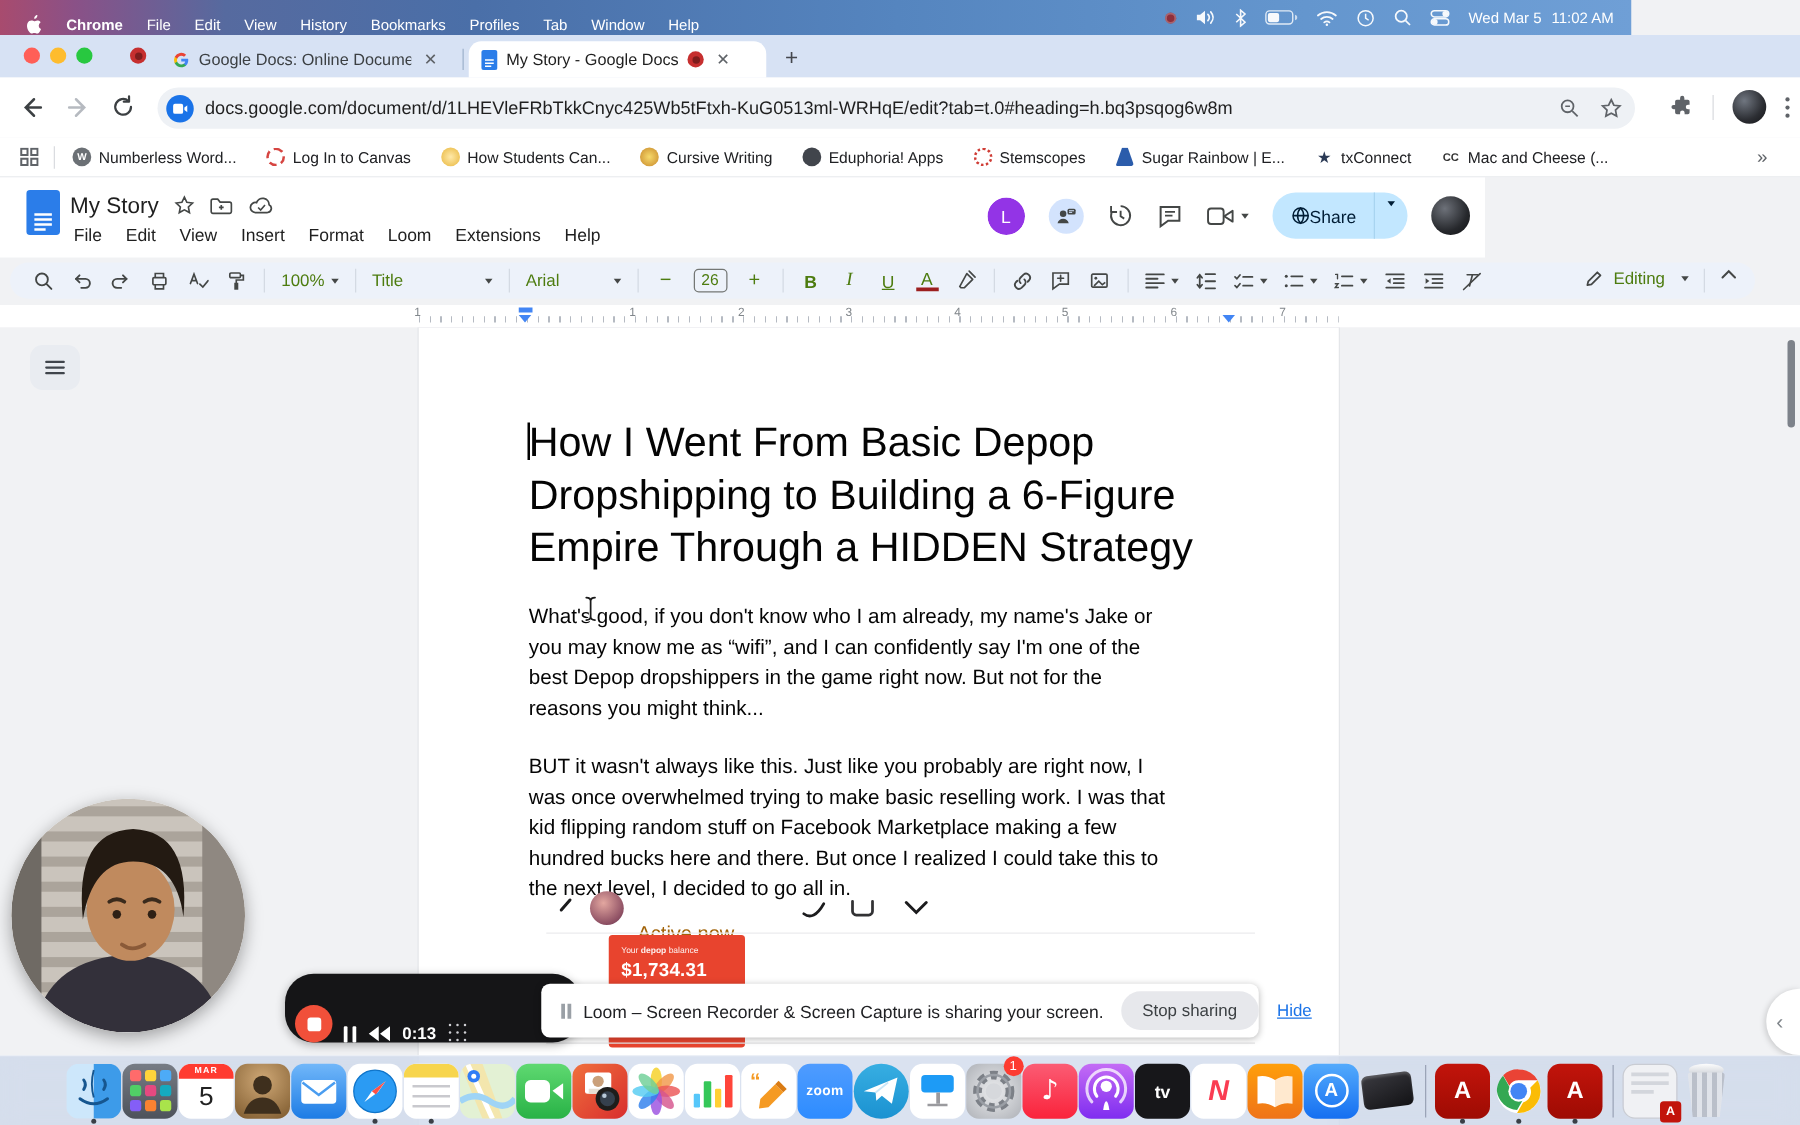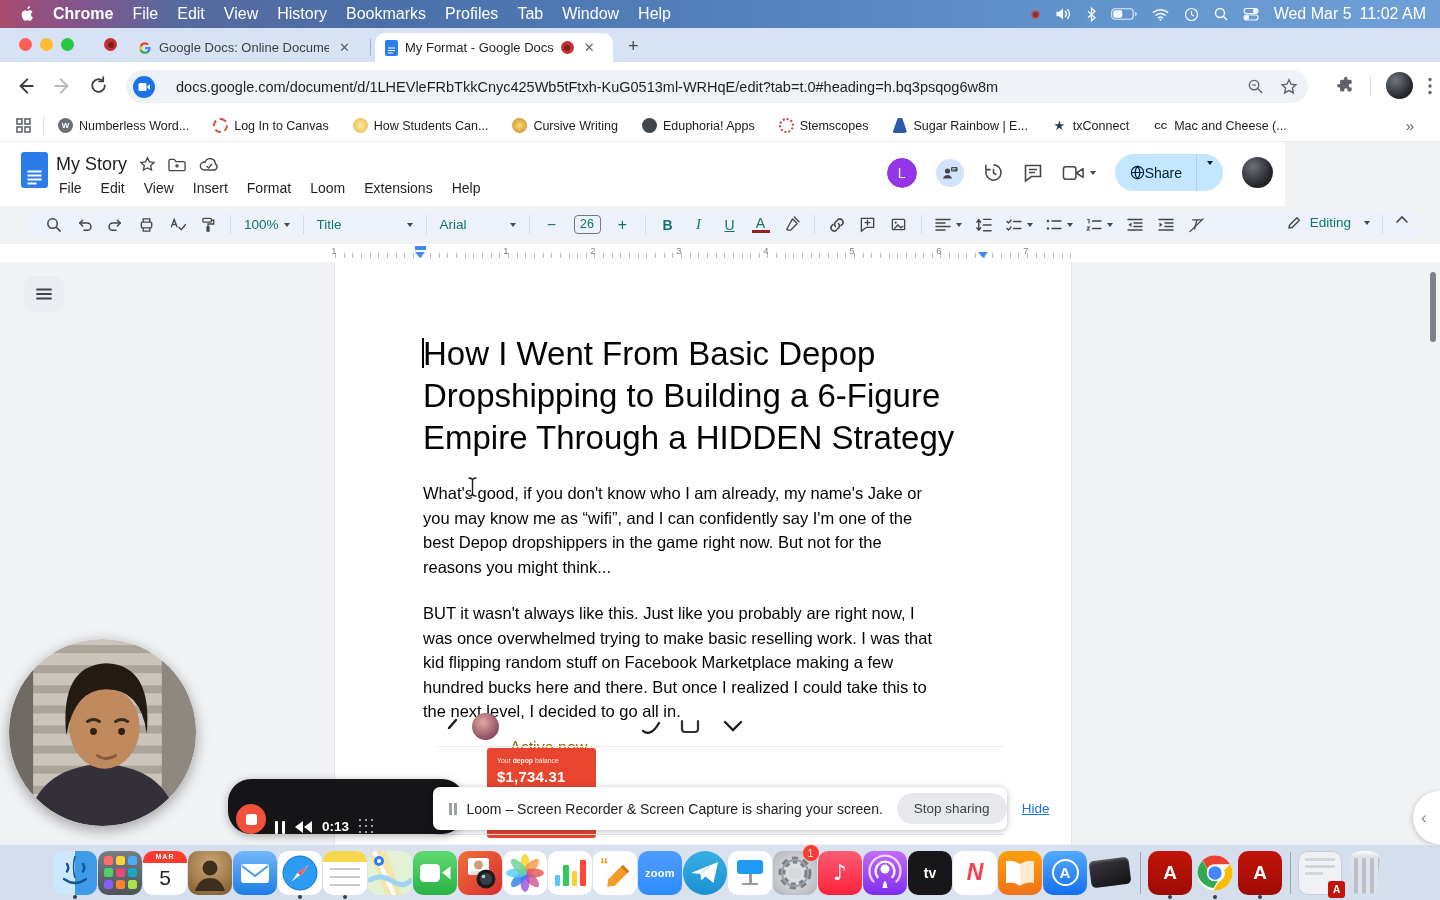--- a/index.html
+++ b/index.html
@@ -3,23 +3,23 @@
 <meta charset="utf-8">
 <style>
 *{margin:0;padding:0;box-sizing:border-box}
 html,body{width:1440px;height:900px}
 body{position:relative;width:1440px;height:900px;overflow:hidden;background:#f1f2f4;
   font-family:"Liberation Sans","DejaVu Sans",sans-serif;color:#202124;-webkit-font-smoothing:antialiased}
 svg{display:block}
 i,em{font-style:normal}
 
 
-#menubar{position:absolute;left:0;top:0;width:1440px;height:28px;display:flex;align-items:center;
+#menubar{position:absolute;left:0;top:0;width:1305px;height:28px;display:flex;align-items:flex-end;
   background:linear-gradient(90deg,#a84b6e 0px,#8a5187 60px,#566a9f 180px,#4a6fa8 380px,#5585bf 55%,#6496ce 80%,#6f9fd6 100%);
-  color:#fff;font-size:16px}
+  color:#fff;font-size:12px}
 #menubar .mleft{display:flex;align-items:center;gap:19px;padding-left:20px}
 #menubar .appname{font-weight:700}
 #menubar .mitem{font-weight:500}
 #menubar .mright{position:absolute;right:14px;display:flex;align-items:center;gap:15px;height:28px}
 #menubar .sico{opacity:.95}
 #menubar .clock{display:flex;gap:8px;font-weight:500}
 .recdot-menu{width:9px;height:9px;border-radius:50%;background:#8e2f3c;box-shadow:0 0 0 1.5px rgba(255,255,255,.25) inset}
 
 
 #tabstrip{position:absolute;left:0;top:28px;width:1440px;height:34px;background:#d7e2f4}
@@ -31,21 +31,21 @@
 .tab.active{background:#fff;border-radius:10px 10px 0 0;color:#1f1f1f}
 .tab .x{color:#5f6368;font-size:13px;line-height:1;padding:2px 3px;border-radius:4px}
 .tabdiv{position:absolute;top:11px;width:1px;height:17px;background:#9fb2cc}
 .newtab{position:absolute;top:9px;font-size:18px;color:#44474d;line-height:18px}
 
 
 #urlrow{position:absolute;left:0;top:62px;width:1440px;height:48px;background:#fff}
 .navic{position:absolute;top:13px}
 #omnibox{position:absolute;left:126px;top:8px;width:1182px;height:33px;background:#eef1f5;border-radius:17px;display:flex;align-items:center}
 .capchip{width:22px;height:22px;border-radius:50%;background:#1a73e8;margin-left:7px;display:flex;align-items:center;justify-content:center;flex:0 0 auto}
-#urltext{margin-left:21px;font-size:14.5px;color:#1f1f1f;white-space:nowrap;overflow:hidden;max-width:1040px}
+#urltext{margin-left:9px;font-size:14.5px;color:#1f1f1f;white-space:nowrap;overflow:hidden;max-width:1040px}
 .omni-right{position:absolute;right:10px;display:flex;gap:16px;align-items:center}
 .urlbar-right{position:absolute;right:8px;top:10px;display:flex;align-items:center;gap:15px}
 .vdiv{width:1px;height:20px;background:#dadce0}
 .chrome-avatar{width:27px;height:27px;border-radius:50%;background:radial-gradient(circle at 35% 32%,#707680,#2c2e33 60%,#121316)}
 
 
 #bookmarks{position:absolute;left:0;top:110px;width:1440px;height:32px;background:#fff;border-bottom:1px solid #e8eaed;display:flex;align-items:center;font-size:12.5px;color:#202124}
 #bookmarks .grid{margin-left:16px}
 #bookmarks .bdiv{width:1px;height:18px;background:#dadce0;margin:0 14px 0 12px}
 .bmlist{display:flex;align-items:center;gap:24px}
@@ -56,37 +56,37 @@
 .ic-bulb .bmi{background:radial-gradient(#ffe9a8,#e8b63c)}
 .ic-flower .bmi{background:radial-gradient(#f6d96b,#c8882a)}
 .ic-globe .bmi{background:#41454c}
 .ic-dotring .bmi{background:#fff;border:2.5px dotted #cf3c35}
 .ic-flask .bmi{background:#2b5cab;border-radius:3px;clip-path:polygon(35% 0,65% 0,100% 100%,0 100%)}
 .ic-star .bmi{background:transparent;color:#2b3a55;font-size:13px}
 .ic-cc .bmi{background:transparent;color:#333;font-size:9px;letter-spacing:0}
 .bm-overflow{position:absolute;right:26px;color:#5f6368;font-size:15px}
 
 
-#docshead{position:absolute;left:0;top:142px;width:1285px;height:64px;background:#fff}
+#docshead{position:absolute;left:0;top:142px;width:1188px;height:64px;background:#fff}
 .docslogo{position:absolute;left:21px;top:10px}
 .dtitle-row{position:absolute;left:56px;top:12px;display:flex;align-items:center;gap:12px}
 .dtitle{font-size:18px;color:#1f1f1f}
 .dticon{color:#444746}
 .dmenus{position:absolute;left:52px;top:36px;display:flex;gap:5px;font-size:14px;color:#1f1f1f}
 .dmenus .dmitem{padding:2px 7px;border-radius:4px}
 .dhead-right{position:absolute;right:12px;top:12px;display:flex;align-items:center;gap:19px}
 .collab{width:30px;height:30px;border-radius:50%;background:#9334e6;color:#fff;font-size:14px;font-weight:500;display:flex;align-items:center;justify-content:center;outline:2px solid #fff}
 .personchip{width:28px;height:28px;border-radius:50%;background:#d3e3fd;display:flex;align-items:center;justify-content:center}
 .sharebtn{display:flex;align-items:center;height:37px;background:#c2e7ff;border-radius:19px;color:#001d35;font-size:14px;font-weight:500}
 .sharebtn .smain{display:flex;align-items:center;gap:0;padding:0 14px 0 15px;border-right:1px solid #a8d4f0;height:100%}
 .sharebtn .scar{padding:0 10px}
 .docs-avatar{width:31px;height:31px;border-radius:50%;background:radial-gradient(circle at 35% 32%,#6d7179,#26282c 62%,#101113)}
 
 
-#docstoolbar{position:absolute;left:27px;top:210px;width:1396px;height:29px;background:#edf2fa;border-radius:15px;display:flex;align-items:center;font-size:13.5px;color:#0f766e}
+#docstoolbar{position:absolute;left:8px;top:210px;width:1396px;height:29px;background:#edf2fa;border-radius:15px;display:flex;align-items:center;font-size:13.5px;color:#4d7c0f}
 .tb-l{display:flex;align-items:center;gap:13px;padding-left:17px}
 .ti{display:flex;align-items:center;justify-content:center;min-width:18px}
 .tdiv{width:1px;height:19px;background:#d4dae3}
 .car{width:0;height:0;border-left:3.8px solid transparent;border-right:3.8px solid transparent;border-top:4.2px solid #444746;margin-left:5px}
 .tsel{display:flex;align-items:center}
 .sizebox{width:27px;height:19px;border:1px solid #747775;border-radius:4px;text-align:center;line-height:17px;font-size:12.5px}
 .tbB{font-weight:700;font-size:14px}
 .tbI{font-style:italic;font-family:"Liberation Serif",serif;font-size:15px}
 .tbU{text-decoration:underline;font-size:14px}
 .tbA{font-size:14px;border-bottom:3px solid #9c1f1f;line-height:1.05}
@@ -311,21 +311,21 @@
       </svg>
     <span class="title">Google Docs: Online Docume</span>
     <span class="x">✕</span>
   </div>
   <span class="tabdiv" style="left:370px"></span>
   <div class="tab active" style="left:375px;width:238px">
     <svg width="13" height="16" viewBox="0 0 13 16">
         <rect width="13" height="16" rx="2" fill="#2b7de9"></rect>
         <path d="M3 8h7M3 10.5h7M3 13h5" stroke="#fff" stroke-width="1.2"></path>
       </svg>
-    <span class="title">My Format - Google Docs</span>
+    <span class="title">My Story - Google Docs</span>
     <span class="recdot"></span>
     <span class="x">✕</span>
   </div>
   <span class="newtab" style="left:628px">+</span>
 </div>
 
 <div id="urlrow">
   <span class="navic" style="left:14px">
       <svg width="22" height="22" viewBox="0 0 20 20" fill="none" stroke="#3c4043" stroke-width="1.8" stroke-linecap="round">
         <path d="M12 4l-6 6 6 6M6 10h11"></path>

